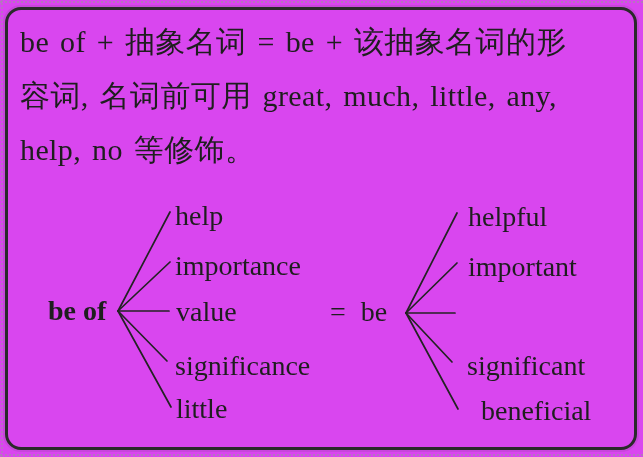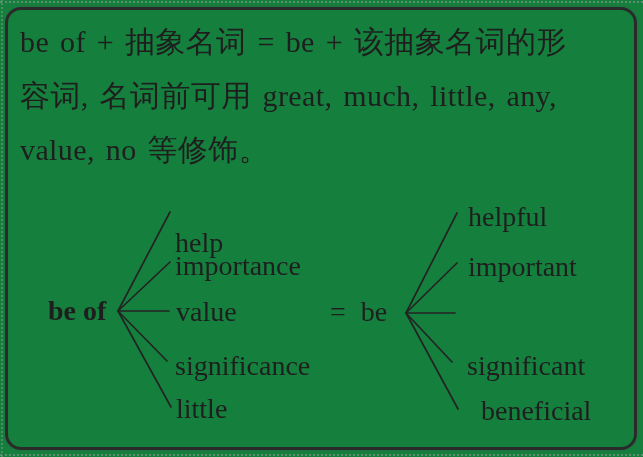--- a/index.html
+++ b/index.html
@@ -1,20 +1,20 @@
 <!DOCTYPE html>
 <html><head>
 <meta charset="utf-8">
 <style>
   html, body { margin: 0; padding: 0; }
   .page {
     position: relative;
     width: 643px;
     height: 457px;
-    background: #15803d;
+    background: #d946ef;
     color: #1e1e1e;
     font-family: "Liberation Serif", "DejaVu Serif", serif;
     overflow: hidden;
     box-sizing: border-box;
   }
   
   .edge-noise-top, .edge-noise-bottom {
     position: absolute; left: 0; right: 0; height: 0;
     border-top: 2px dotted #9a9a9a; opacity: .55;
   }
@@ -69,40 +69,40 @@
 
   <div class="edge-noise-top"></div>
   <div class="edge-noise-bottom"></div>
   <div class="edge-noise-left"></div>
 
   <div class="frame"></div>
 
   <div class="intro">
     <div class="line">be of + 抽象名词 = be + 该抽象名词的形</div>
     <div class="line">容词, 名词前可用 great, much, little, any,</div>
-    <div class="line">value, no 等修饰。</div>
+    <div class="line">help, no 等修饰。</div>
   </div>
 
   <svg class="fan-lines" viewBox="0 0 643 457" xmlns="http://www.w3.org/2000/svg">
 
     <line x1="118" y1="311" x2="170" y2="212"></line>
     <line x1="118" y1="311" x2="170" y2="262"></line>
     <line x1="118" y1="311" x2="169" y2="311"></line>
     <line x1="118" y1="311" x2="167" y2="361"></line>
     <line x1="118" y1="311" x2="171" y2="407"></line>
 
     <line x1="406" y1="313" x2="457" y2="213"></line>
     <line x1="406" y1="313" x2="457" y2="263"></line>
     <line x1="406" y1="313" x2="455" y2="313"></line>
     <line x1="406" y1="313" x2="452" y2="362"></line>
     <line x1="406" y1="313" x2="458" y2="409"></line>
   </svg>
 
   <span class="fanlabel" style="left:48px; top:296px;font-weight:bold;">be of</span>
-  <span class="word" style="left:175px; top:201px;margin-top:27px;">help</span>
+  <span class="word" style="left:175px; top:201px;">help</span>
   <span class="word" style="left:175px; top:251px;">importance</span>
   <span class="word" style="left:176px; top:297px;">value</span>
   <span class="word" style="left:175px; top:351px;">significance</span>
   <span class="word" style="left:176px; top:394px;">little</span>
 
   <span class="fanlabel equals" style="left:330px; top:297px;">= be</span>
   <span class="word" style="left:468px; top:202px;">helpful</span>
   <span class="word" style="left:468px; top:252px;">important</span>
   <span class="word" style="left:467px; top:351px;font-family:Liberation Serif, serif;">significant</span>
   <span class="word" style="left:481px; top:396px;">beneficial</span>

